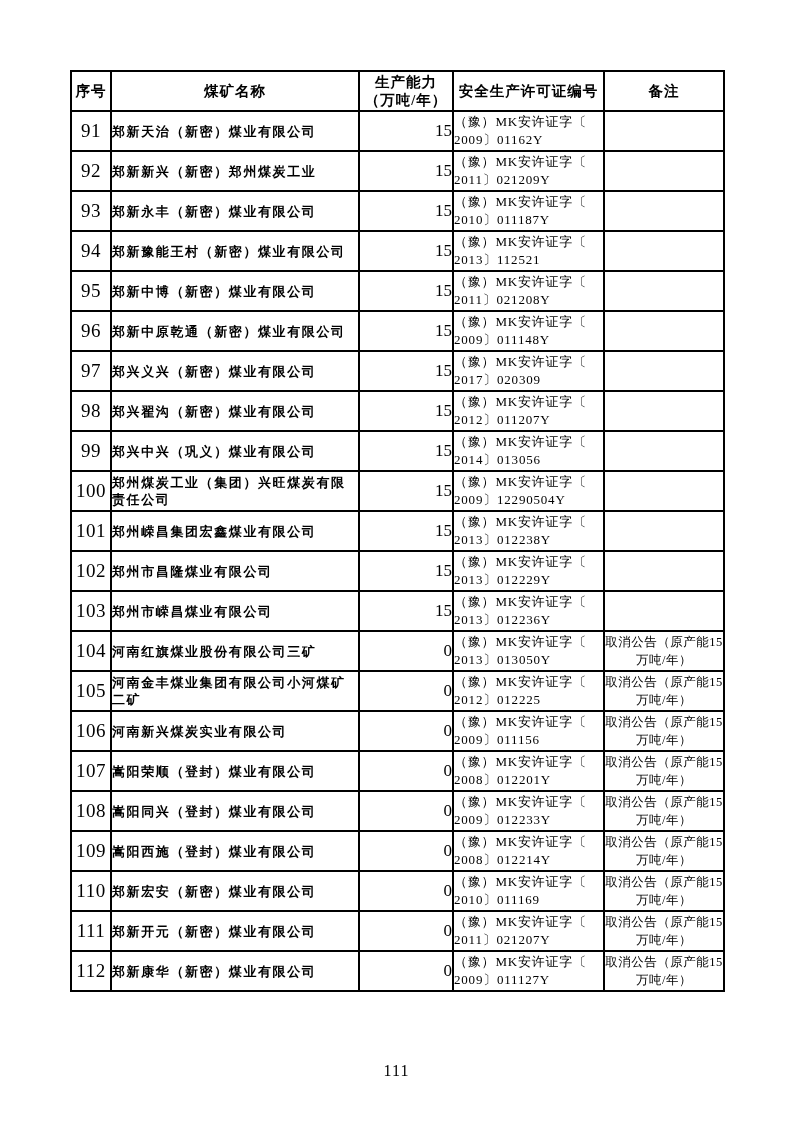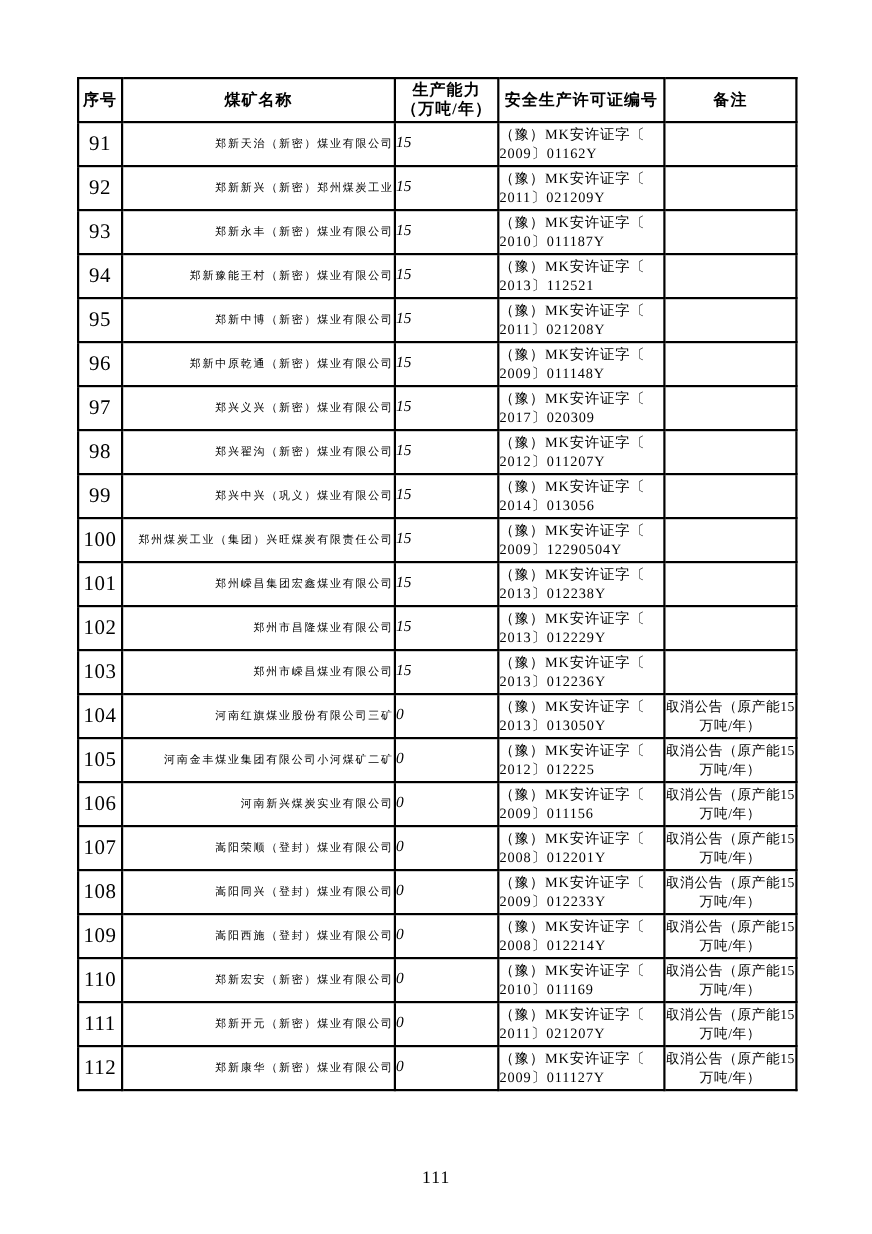--- a/index.html
+++ b/index.html
@@ -38,44 +38,43 @@
     text-align: center;
     letter-spacing: 1px;
     line-height: 18px;
   }
   .c-idx {
     text-align: center;
     font-size: 19px;
     letter-spacing: 0.5px;
   }
   .c-name {
-    text-align: right;
+    text-align: left;
     padding-left: 7px;
     padding-right: 4px;
-    font-size: 10px;
+    font-size: 13px;
     line-height: 17px;
     letter-spacing: 1.6px;
+    font-weight: bold;
   }
   .c-cap {
-    text-align: left;
-    font-size: 14px;
-    font-style: italic;
+    text-align: right;
+    font-size: 17px;
   }
   .c-lic {
     font-size: 13px;
     line-height: 18px;
     letter-spacing: 0.8px;
   }
   .c-rem {
     text-align: center;
     font-size: 12.5px;
     line-height: 18px;
     letter-spacing: 0.5px;
     padding: 0 5px;
-    border-radius: 11px;
   }
   .pageno {
     position: absolute;
     left: 0;
     top: 1062px;
     width: 793px;
     text-align: center;
     font-size: 16px;
     letter-spacing: 1px;
   }

